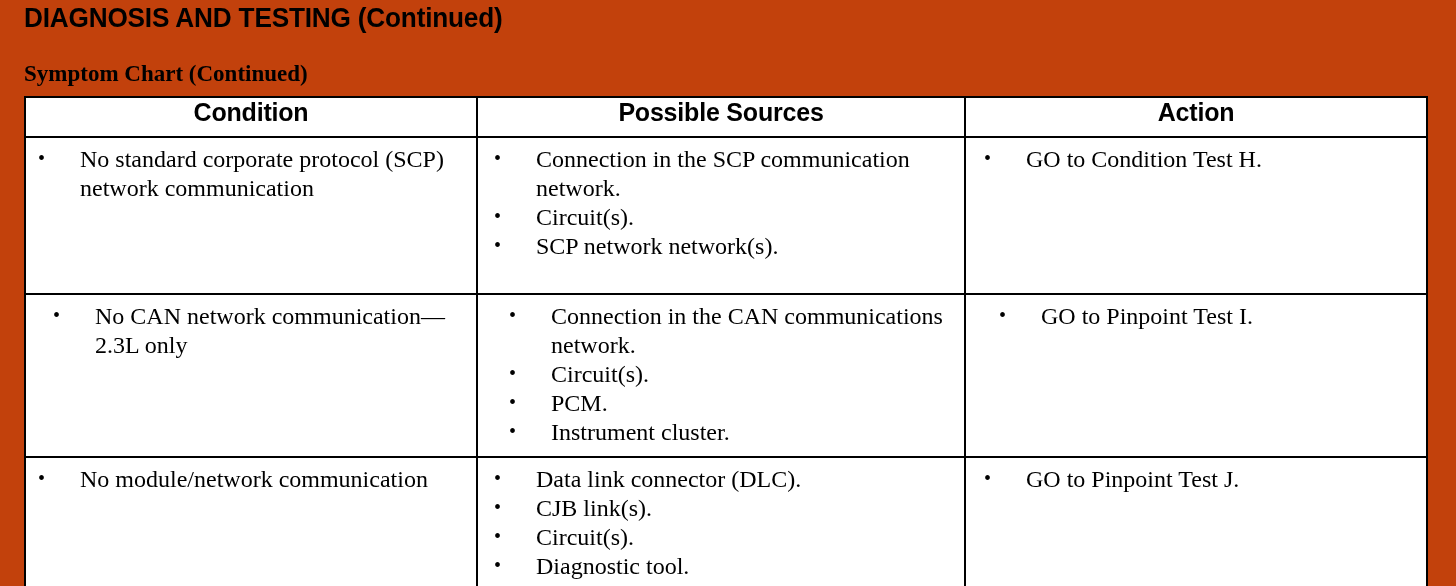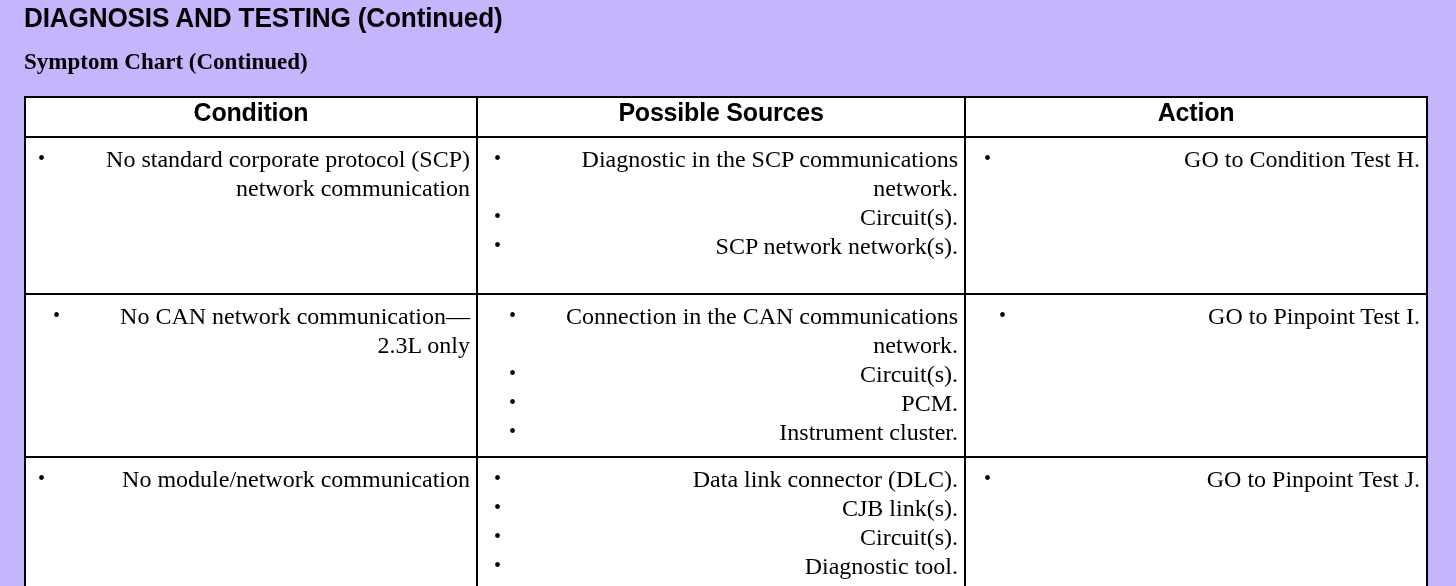--- a/index.html
+++ b/index.html
@@ -13,41 +13,41 @@
     overflow: hidden;
     font-family: "Liberation Serif", "DejaVu Serif", serif;
     color: #000000;
     -webkit-font-smoothing: none;
   }
 
   #page {
     position: relative;
     width: 1456px;
     height: 586px;
-    background: #c4b5fd;
+    background: #c2410c;
   }
 
   
   .page-title {
     position: absolute;
     left: 24px;
     top: 2px;
     font-family: "Liberation Sans Narrow", "Liberation Sans", "DejaVu Sans", sans-serif;
     font-weight: bold;
     font-size: 27px;
     letter-spacing: -0.2px;
     line-height: 32px;
     white-space: nowrap;
     transform: scaleX(0.97);
     transform-origin: left center;
   }
   .section-title {
     position: absolute;
     left: 24px;
-    top: 48px;
+    top: 60px;
     font-family: "Liberation Serif", "DejaVu Serif", serif;
     font-weight: bold;
     font-size: 23px;
     line-height: 27px;
     white-space: nowrap;
   }
 
   
   .chart-table {
     position: absolute;
@@ -89,21 +89,20 @@
     margin: 0;
     padding: 0;
   }
   ul.bullets > li {
     position: relative;
     padding-left: 50px;
     font-size: 24px;
     line-height: 29px;
     font-family: "Liberation Serif", "DejaVu Serif", serif;
     margin: 0 0 0 0;
-    text-align: right;
   }
   ul.bullets > li::before {
     content: "\2022";
     position: absolute;
     left: 8px;
     top: -1px;
     font-size: 20px;
     line-height: 29px;
   }
 
@@ -149,21 +148,21 @@
         <td class="cell-condition">
           <div class="cell-inner">
             <ul class="bullets">
               <li>No standard corporate protocol (SCP) network communication</li>
             </ul>
           </div>
         </td>
         <td class="cell-sources">
           <div class="cell-inner">
             <ul class="bullets">
-              <li>Diagnostic in the SCP communications network.</li>
+              <li>Connection in the SCP communication network.</li>
               <li>Circuit(s).</li>
               <li>SCP network network(s).</li>
             </ul>
           </div>
         </td>
         <td class="cell-action">
           <div class="cell-inner">
             <ul class="bullets">
               <li>GO to Condition Test H.</li>
             </ul>

